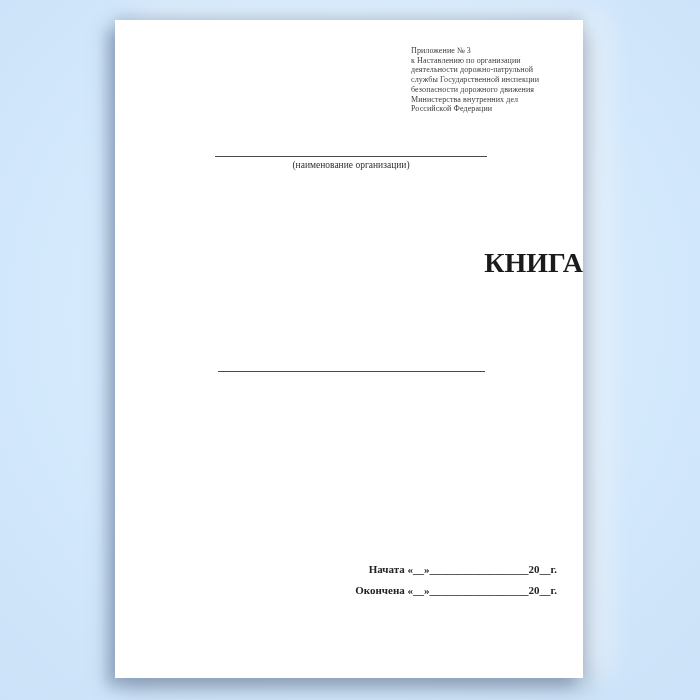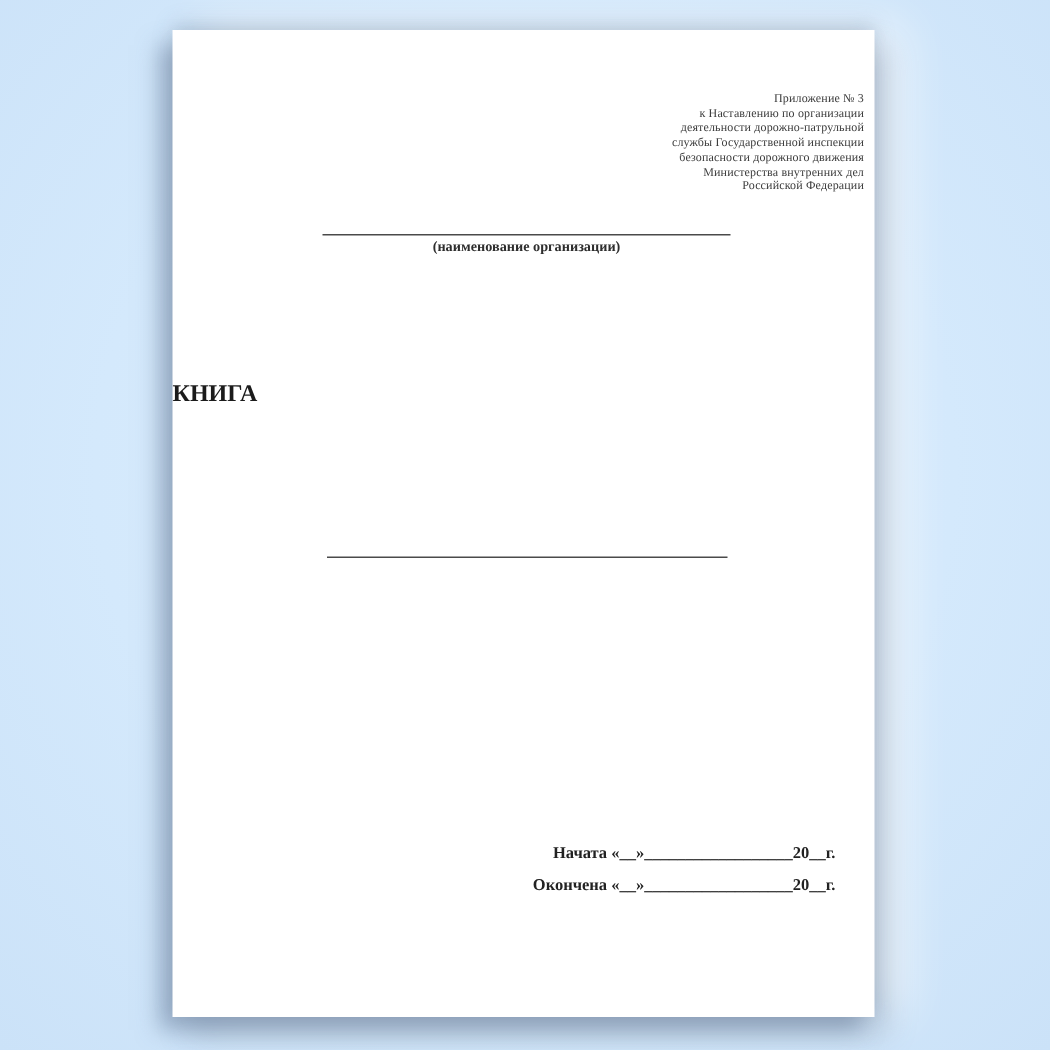--- a/index.html
+++ b/index.html
@@ -25,34 +25,32 @@
     box-shadow:
       -9px 9px 14px rgba(100, 122, 152, 0.50),
       9px 12px 18px rgba(100, 122, 152, 0.30),
       0 -5px 12px rgba(100, 122, 152, 0.25),
       18px -2px 30px rgba(255, 255, 255, 0.75);
   }
 
   .annotation {
     position: absolute;
     left: 296px;
-    top: 41px;
+    top: 26px;
     width: 165px;
     font-size: 8px;
     line-height: 9.7px;
     letter-spacing: 0.1px;
     color: #3c3c3c;
     white-space: pre-line;
-    text-align: right;
   }
 
   .field {
     position: absolute;
     text-align: center;
-    font-weight: bold;
   }
   .field .rule {
     height: 1px;
     background: #4a4a4a;
   }
   .field .caption {
     margin-top: 3px;
     font-size: 9.5px;
     line-height: 11px;
     color: #2e2e2e;
@@ -66,22 +64,22 @@
     left: 103px;
     top: 351px;
     width: 267px;
   }
 
   .title {
     position: absolute;
     top: 232px;
     left: 0;
     width: 100%;
-    text-align: left;
-    font-size: 16px;
+    text-align: right;
+    font-size: 28px;
     line-height: 22px;
     font-weight: 700;
     color: #1b1b1b;
   }
 
   .dates {
     position: absolute;
     top: 544px;
     right: 26px;
     text-align: right;

